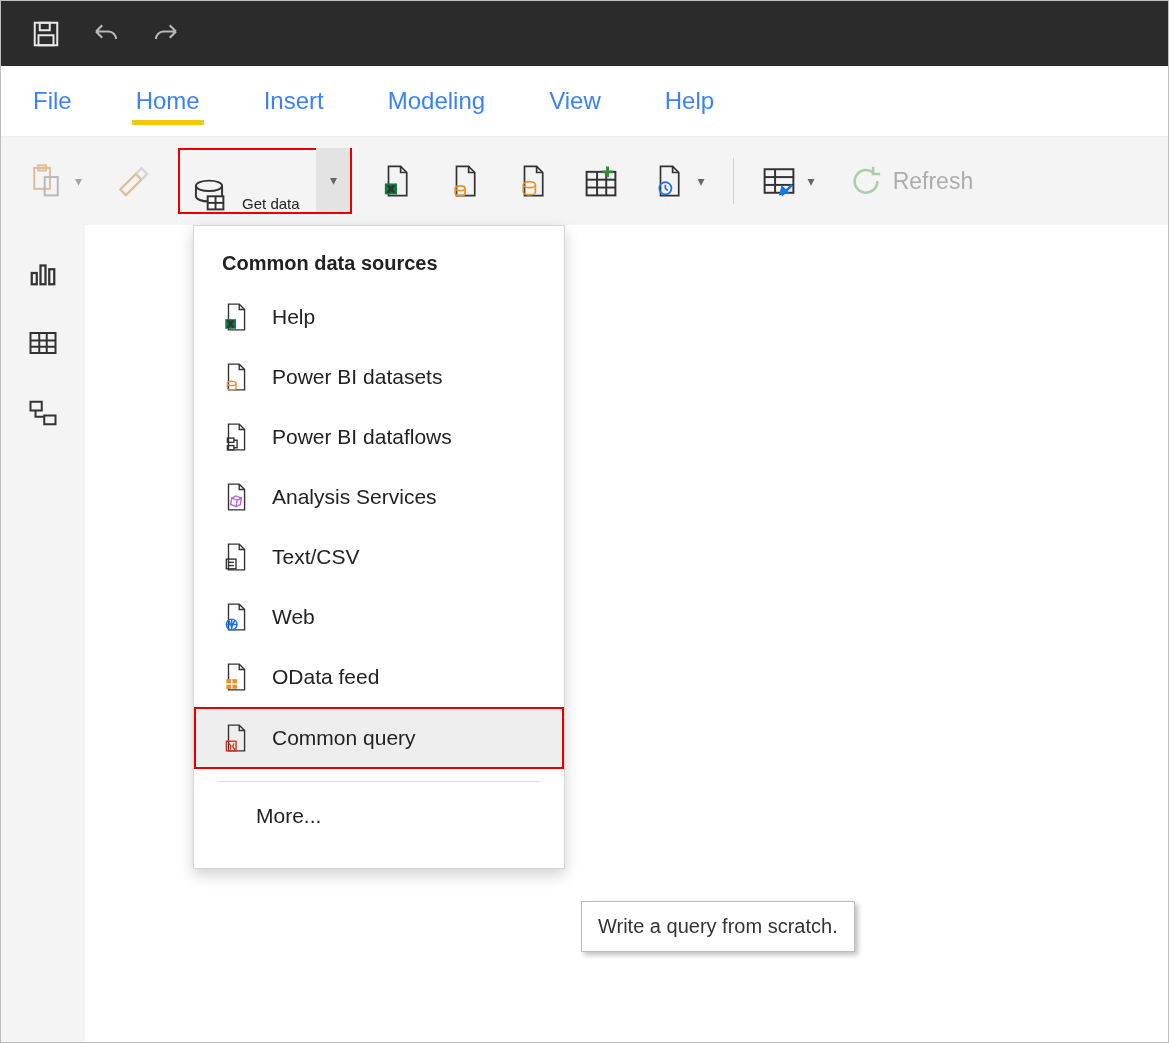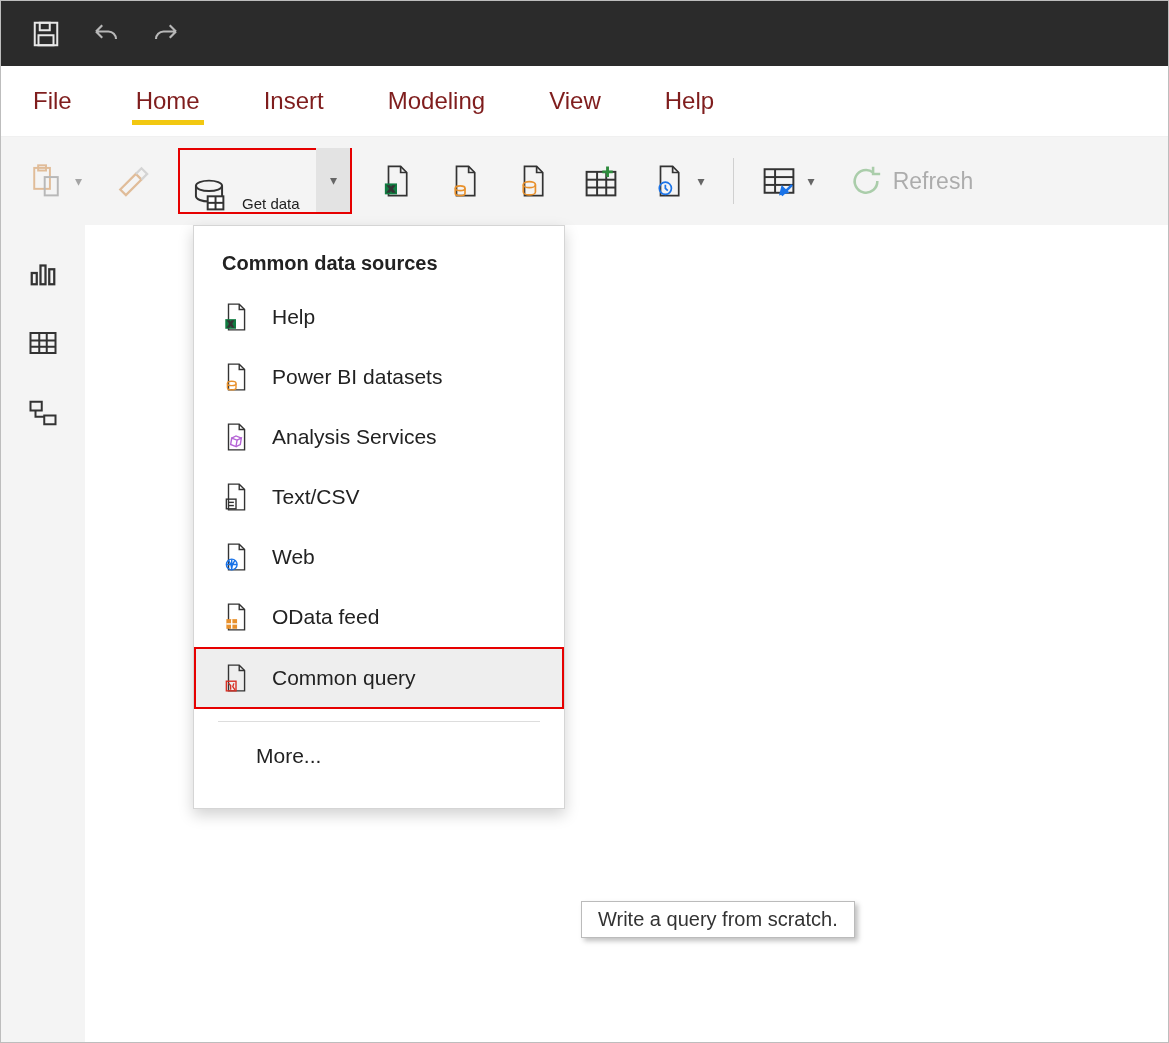--- a/index.html
+++ b/index.html
@@ -4,21 +4,21 @@
 <style>
   html,body{margin:0;padding:0;font-family:"Segoe UI",Arial,sans-serif;font-size:15px;color:#222;background:#fff}
   .frame{width:1169px;height:1043px;border:1px solid #bdbdbd;box-sizing:border-box;position:relative;overflow:hidden}
 
   
   .titlebar{height:65px;background:#2b2b2b;display:flex;align-items:center;gap:30px;padding:0 30px}
   .titlebar .tb-btn{color:#e8e8e8;display:flex;align-items:center;justify-content:center;width:30px;height:30px}
 
   
   .menubar{height:70px;border-bottom:1px solid #f0f0f0;display:flex;align-items:center;gap:48px;padding:0 24px;font-size:24px}
-  .menubar .mitem{padding:18px 8px;position:relative;color:#7f1d1d;cursor:pointer}
+  .menubar .mitem{padding:18px 8px;position:relative;color:#3b82f6;cursor:pointer}
   .menubar .mitem.active{font-weight:400}
   .menubar .mitem.active::after{content:"";position:absolute;left:4px;right:4px;bottom:8px;height:5px;background:#f2c811}
 
   
   .ribbon{height:88px;background:#f4f4f4;border-bottom:1px solid #e3e3e3;display:flex;align-items:center;padding:0 22px;gap:22px;position:relative}
   .rbtn{display:flex;align-items:center;gap:10px;height:60px;padding:0 6px;cursor:pointer}
   .rbtn.disabled{opacity:.55;cursor:default}
   .rbtn .lbl{font-size:23px;color:#222}
   .rbtn .lbl.disabled{color:#737373}
   .chev{font-size:14px;color:#666;margin-left:2px}
@@ -34,21 +34,21 @@
   .canvas{position:absolute;left:84px;right:0;top:224px;bottom:0;background:#fff}
 
   
   .dropdown{position:absolute;left:192px;top:224px;width:370px;background:#fff;border:1px solid #d5d5d5;box-shadow:0 6px 14px rgba(0,0,0,.18);padding-bottom:22px}
   .dropdown .dd-title{font-weight:700;font-size:20px;padding:26px 28px 12px}
   .dropdown .dd-item{display:flex;align-items:center;gap:22px;height:60px;padding:0 28px;font-size:21px;cursor:pointer}
   .dropdown .dd-item.hover{background:#eeeeee;border:2px solid #e60000;height:58px;padding:0 26px}
   .dropdown .dd-sep{height:1px;background:#ddd;margin:12px 24px 4px}
   .dropdown .dd-item.more{padding-left:62px}
 
-  .tooltip{position:absolute;left:580px;top:900px;background:#fff;border:1px solid #bbb;box-shadow:3px 3px 5px rgba(0,0,0,.25);padding:6px 16px;font-size:20px;color:#333}
+  .tooltip{position:absolute;left:580px;top:900px;background:#fff;border:1px solid #bbb;box-shadow:3px 3px 5px rgba(0,0,0,.25);padding:13px 16px;font-size:20px;color:#333}
 
   .ico{width:28px;height:30px;flex-shrink:0}
   .ico-sm{width:34px;height:34px}
 </style>
 </head>
 <body>
 
 <div class="frame">
 
   <div class="titlebar">
@@ -225,20 +225,30 @@
           <path d="M15 2 v5 h5"></path>
           <ellipse cx="8" cy="20" rx="4" ry="2" stroke="#e8912d"></ellipse>
           <path d="M4 20 v4 a4 2 0 0 0 8 0 v-4" stroke="#e8912d"></path>
         </svg>
       <span>Power BI datasets</span>
     </div>
     <div class="dd-item">
       <svg class="ico" viewBox="0 0 24 28" fill="none" stroke="#333" stroke-width="1.3">
           <path d="M5 2 h10 l5 5 v19 h-15 z"></path>
           <path d="M15 2 v5 h5"></path>
+          <rect x="4" y="15" width="6" height="4"></rect>
+          <rect x="4" y="22" width="6" height="4"></rect>
+          <path d="M10 17 h3 v7 h-3"></path>
+        </svg>
+      <span>Power BI dataflows</span>
+    </div>
+    <div class="dd-item">
+      <svg class="ico" viewBox="0 0 24 28" fill="none" stroke="#333" stroke-width="1.3">
+          <path d="M5 2 h10 l5 5 v19 h-15 z"></path>
+          <path d="M15 2 v5 h5"></path>
           <path d="M8 15 l5 2 l-1 6 l-5 -2 z" stroke="#b565d6"></path>
           <path d="M13 17 l4 -2 l-1 6 l-4 2" stroke="#b565d6"></path>
           <path d="M8 15 l4 -2 l5 2" stroke="#b565d6"></path>
         </svg>
       <span>Analysis Services</span>
     </div>
     <div class="dd-item">
       <svg class="ico" viewBox="0 0 24 28" fill="none" stroke="#333" stroke-width="1.3">
           <path d="M5 2 h10 l5 5 v19 h-15 z"></path>
           <path d="M15 2 v5 h5"></path>

